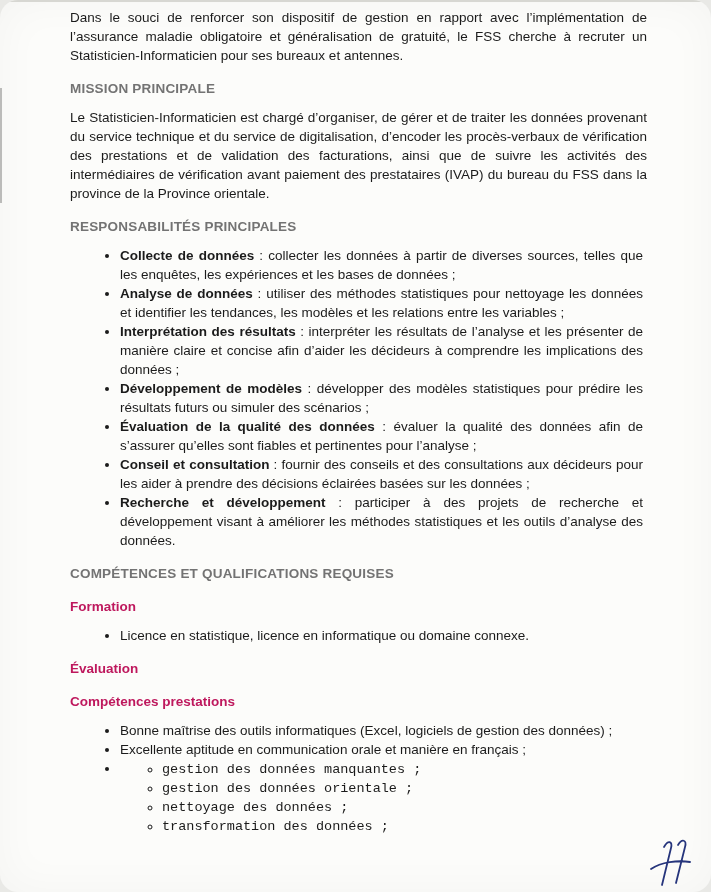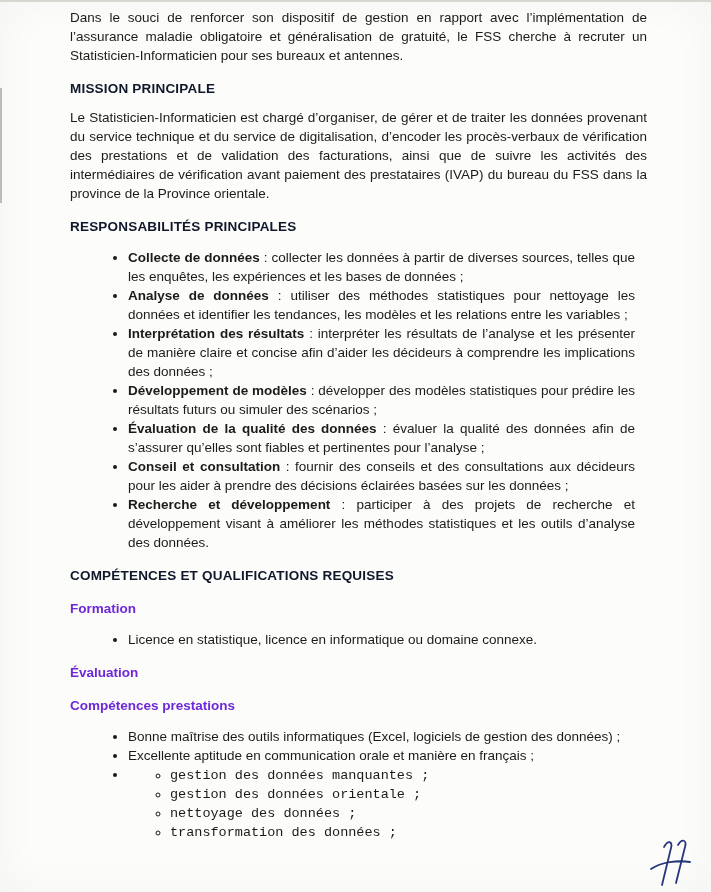--- a/index.html
+++ b/index.html
@@ -14,20 +14,21 @@
     height: 892px;
     margin: 0 auto;
     box-sizing: border-box;
     padding: 8px 64px 0 70px;
     background: #fcfcfa;
     color: #1b1b1b;
     font-size: 13.5px;
     line-height: 19px;
     overflow: hidden;
     box-shadow: inset 0 0 45px rgba(0,0,0,0.035);
+    border-radius: 18px;
   }
   .scan-edge-top {
     position: absolute;
     top: 0; left: 0; right: 0;
     height: 2px;
     background: #d7d7d2;
   }
   .scan-edge-left {
     position: absolute;
     left: 0; top: 88px;
@@ -35,32 +36,32 @@
     background: #4a4a48;
     opacity: 0.35;
   }
   .para {
     margin: 0;
     text-align: justify;
   }
   .h {
     font-size: 13.5px;
     font-weight: bold;
-    color: #0f172a;
+    color: #737373;
     margin: 14px 0 10px 0;
     letter-spacing: 0.2px;
   }
   .sh {
     font-size: 13.5px;
     font-weight: bold;
-    color: #6d28d9;
+    color: #be185d;
     margin: 14px 0 10px 0;
   }
   ul.bullets {
-    margin: 12px;
+    margin: 4px;
     padding: 0 0 0 46px;
     list-style-type: disc;
     text-align: justify;
   }
   ul.bullets > li {
     margin: 0;
     padding: 0;
   }
   ul.sub-bullets {
     margin: 0;

